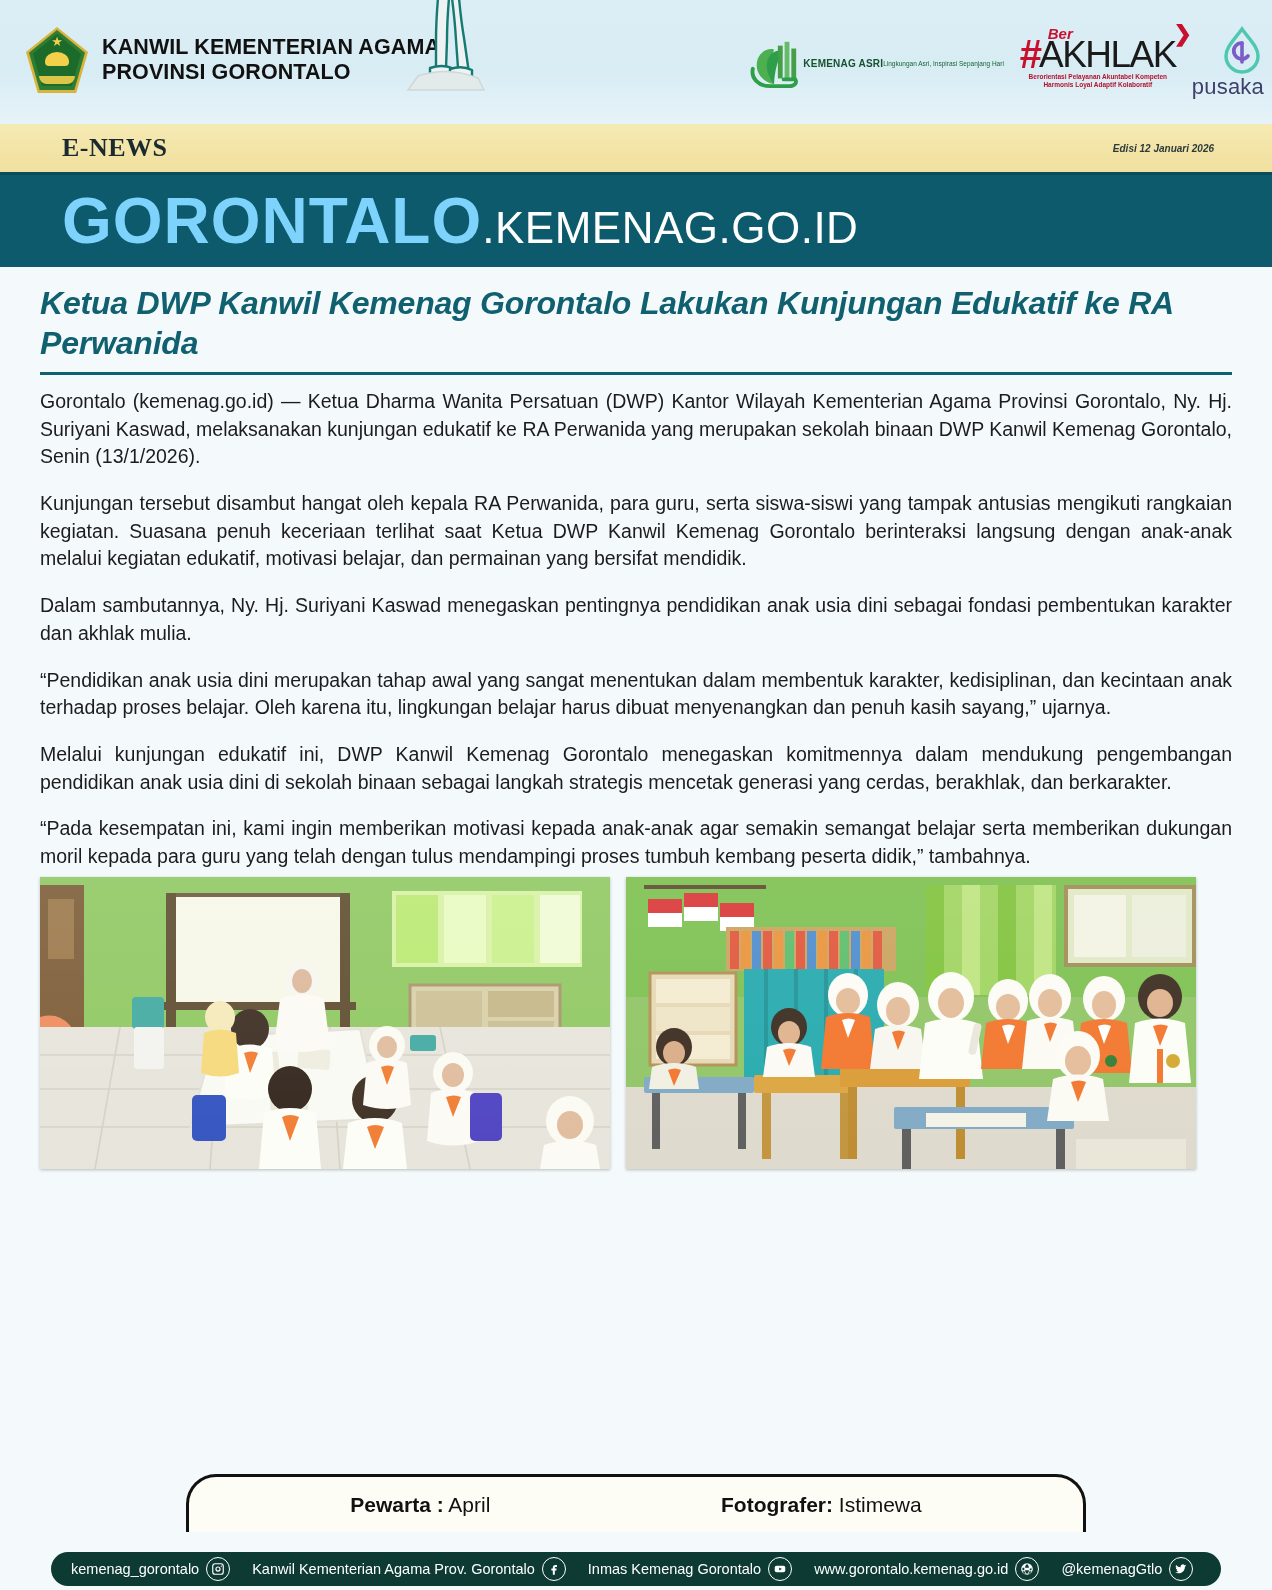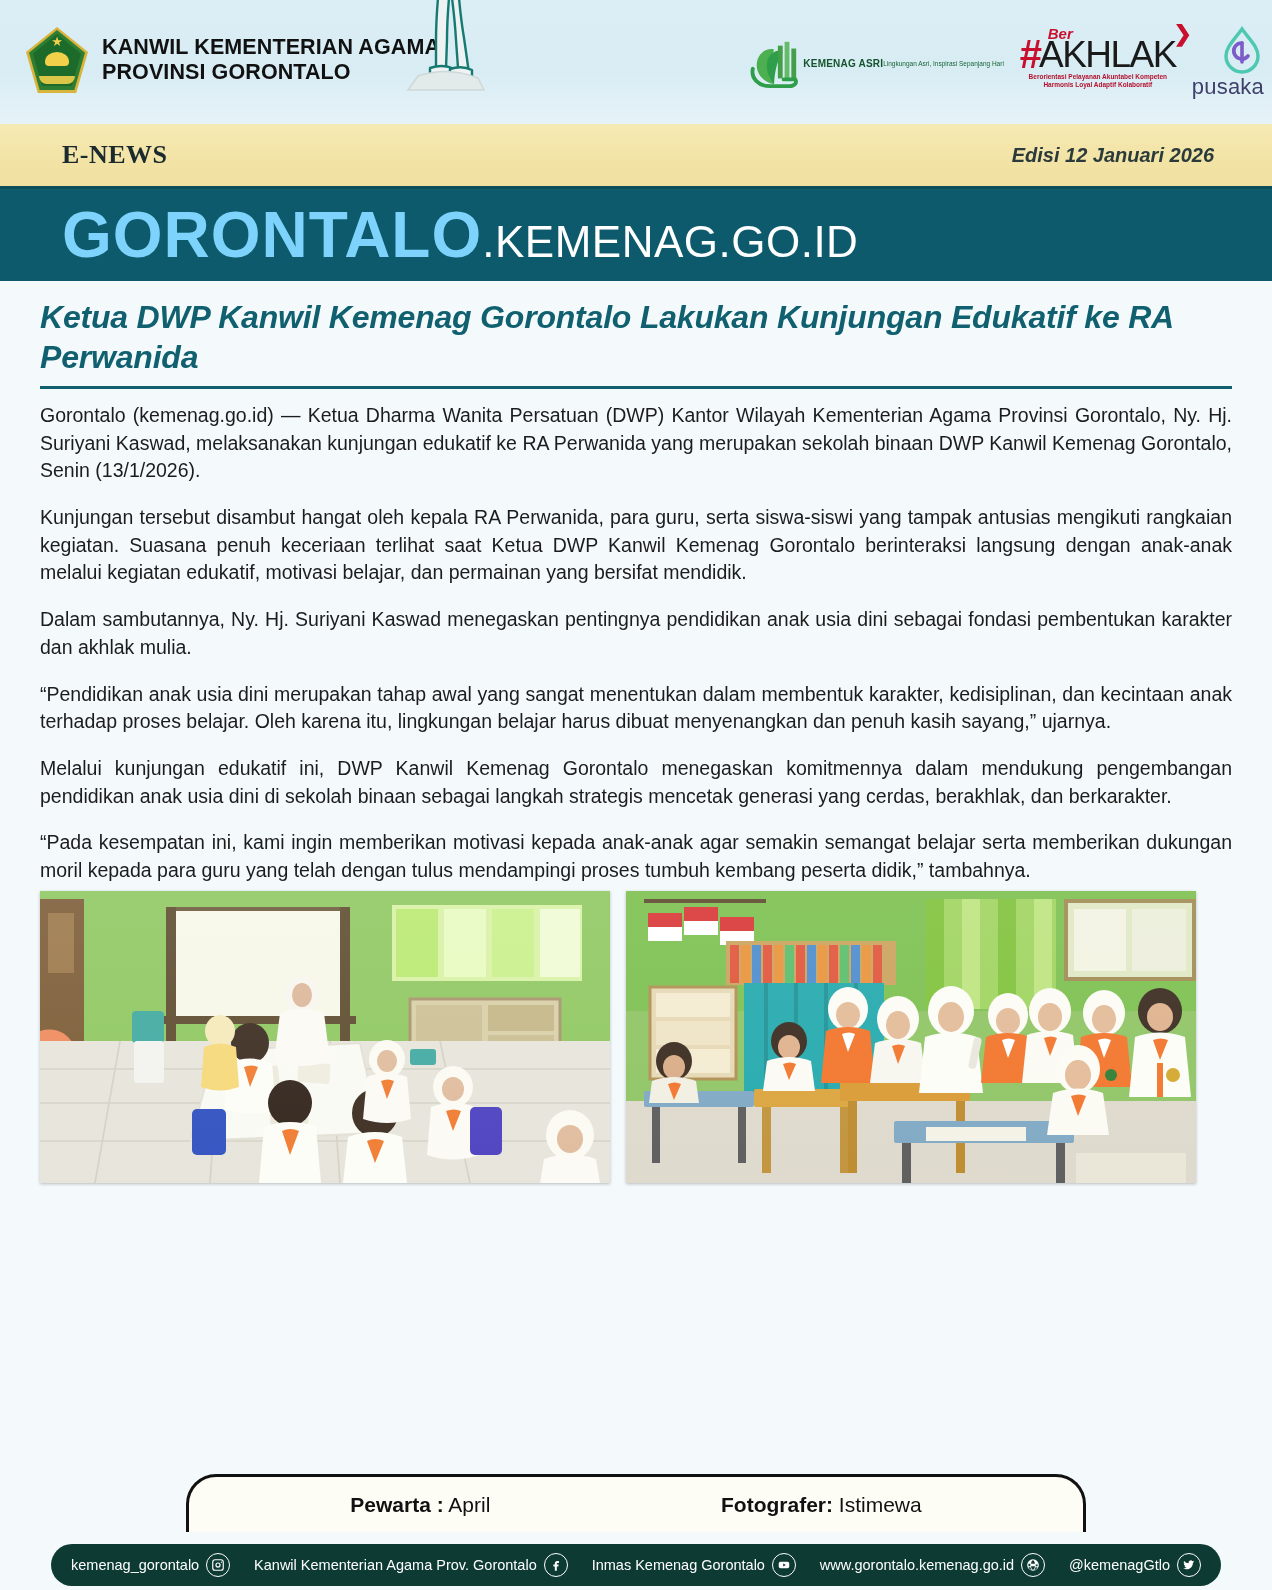--- a/index.html
+++ b/index.html
@@ -102,33 +102,33 @@
   .akhlak-sub { font-size: 6.5px; font-weight: 700; color: #b3122e; text-align:center; line-height: 1.25; margin-top: 2px; max-width: 160px; }
 
   
   .pusaka { display:flex; flex-direction: column; align-items: flex-end; }
   .pusaka-mark { width: 44px; height: 50px; }
   .pusaka-txt { font-size: 22px; color: #3f3f6b; letter-spacing: .2px; margin-top: -2px; }
 
   
   .enews-bar {
     position: relative;
-    width: 100%; height: 62px;
+    width: 100%; height: 48px;
     background: linear-gradient(180deg, #f6eab4 0%, #f3e4a7 50%, #f0e0a0 100%);
     display: flex; align-items: center;
   }
   .enews-label {
     margin-left: 62px;
     font-family: "Liberation Serif", serif;
     font-size: 26px; font-weight: 800; color: #1b2a2e;
     letter-spacing: .5px;
   }
   .edition {
     position: absolute; right: 58px; top: 50%; transform: translateY(-50%);
-    font-size: 20px; font-style: italic; color: #2b3a3a; font-weight: 600;
+    font-size: 10px; font-style: italic; color: #2b3a3a; font-weight: 600;
   }
 
   
   .masthead {
     position: relative;
     width: 100%; height: 95px;
     background: #0c5a6b;
     border-top: 3px solid #0a4c5a;
     display: flex; align-items: center;
     overflow: hidden;
@@ -208,24 +208,24 @@
 
   
   .social-footer {
     position: absolute; left: 0; bottom: 0;
     width: 100%; height: 64px;
     display: flex; align-items: flex-end; justify-content: center;
     padding-bottom: 4px;
     background: transparent;
   }
   .social-bar {
-    width: 1170px; height: 42px;
+    width: 1170px; height: 34px;
     background: #0d3b34;
     border-radius: 24px;
-    display: flex; align-items: center; justify-content: space-between;
+    display: flex; align-items: center; justify-content: flex-start;
     gap: 22px;
     padding: 0 20px;
   }
   .social-item { display: flex; align-items: center; gap: 7px; }
   .social-item .lbl { font-size: 14.5px; color: #ffffff; white-space: nowrap; }
   .ico-circle {
     width: 24px; height: 24px; border-radius: 50%;
     border: 1.6px solid #fff;
     display: flex; align-items: center; justify-content: center;
     color: #fff; flex: none;

